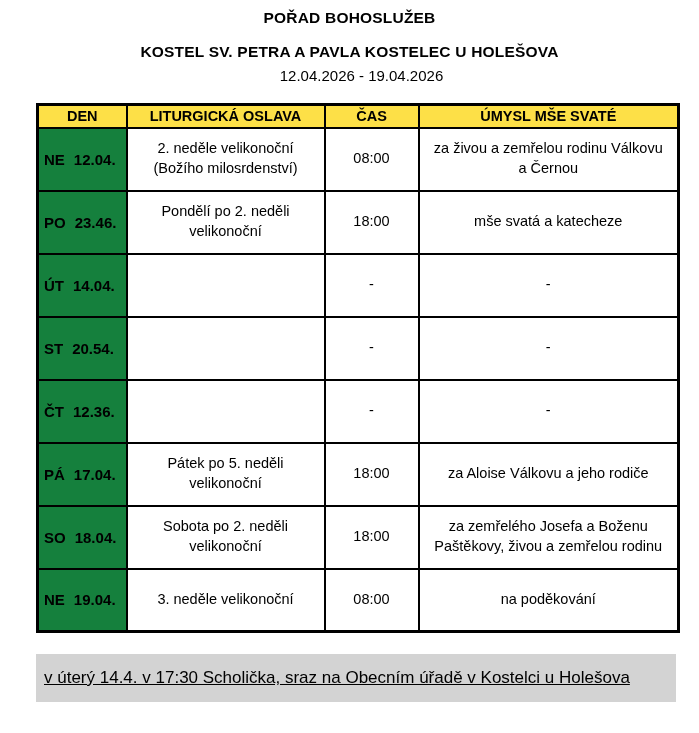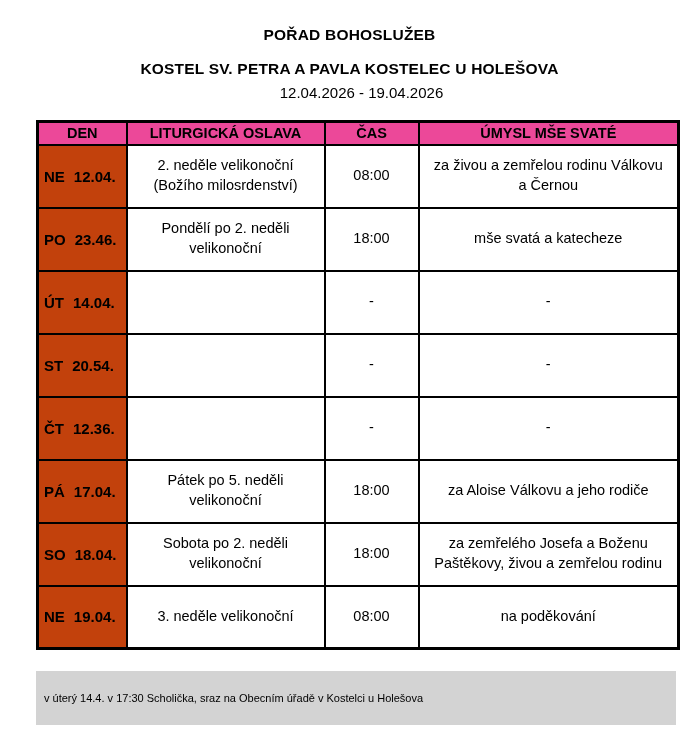--- a/index.html
+++ b/index.html
@@ -6,21 +6,21 @@
   html, body {
     width: 699px;
     height: 733px;
     background: #ffffff;
     font-family: "Liberation Sans", sans-serif;
     color: #000000;
   }
   .page { width: 699px; height: 733px; overflow: hidden; }
 
   
-  .titles { text-align: center; padding-top: 26px; }
+  .titles { text-align: center; padding-top: 9px; }
   .title-main {
     font-size: 15.5px;
     font-weight: bold;
     letter-spacing: 0.2px;
   }
   .title-sub {
     font-size: 15.5px;
     font-weight: bold;
     margin-top: 16px;
     letter-spacing: 0.2px;
@@ -43,58 +43,59 @@
   .schedule col.c-den { width: 89px; }
   .schedule col.c-lit { width: 198px; }
   .schedule col.c-cas { width: 94px; }
   .schedule col.c-umysl { width: 260px; }
 
   .schedule th, .schedule td {
     border: 2px solid #000000;
     vertical-align: middle;
   }
   .schedule th {
-    background: #ec4899;
+    background: #fde047;
     font-size: 14.5px;
     font-weight: bold;
     text-align: center;
     height: 23px;
     padding: 2px 0;
   }
   .schedule td { height: 63px; font-size: 14.5px; }
 
   td.day-cell {
-    background: #c2410c;
+    background: #15803d;
     font-weight: bold;
     font-size: 15px;
     text-align: left;
     padding-left: 5px;
     white-space: nowrap;
   }
   td.day-cell .day-date { margin-left: 9px; }
 
   td.celebration-cell,
   td.time-cell,
   td.intention-cell {
     text-align: center;
     white-space: pre-line;
     line-height: 1.35;
     padding: 0 1px;
   }
 
   
   .footer-note {
     width: 640px;
-    height: 54px;
+    height: 48px;
     margin: 21px 0 0 36px;
     background: #d3d3d3;
     display: flex;
     align-items: center;
     padding-left: 8px;
-    font-size: 11px;
+    font-size: 17px;
+    text-decoration: underline;
   }
 </style>
 </head>
 <body>
 
 <div class="page">
 
   <div class="titles">
     <div class="title-main">POŘAD BOHOSLUŽEB</div>
     <div class="title-sub">KOSTEL SV. PETRA A PAVLA KOSTELEC U HOLEŠOVA</div>

